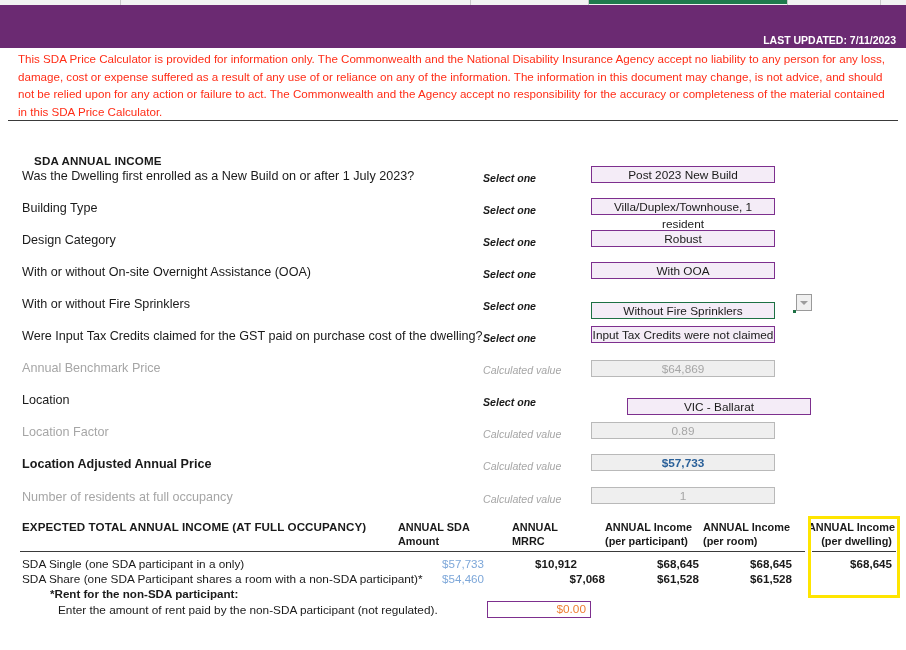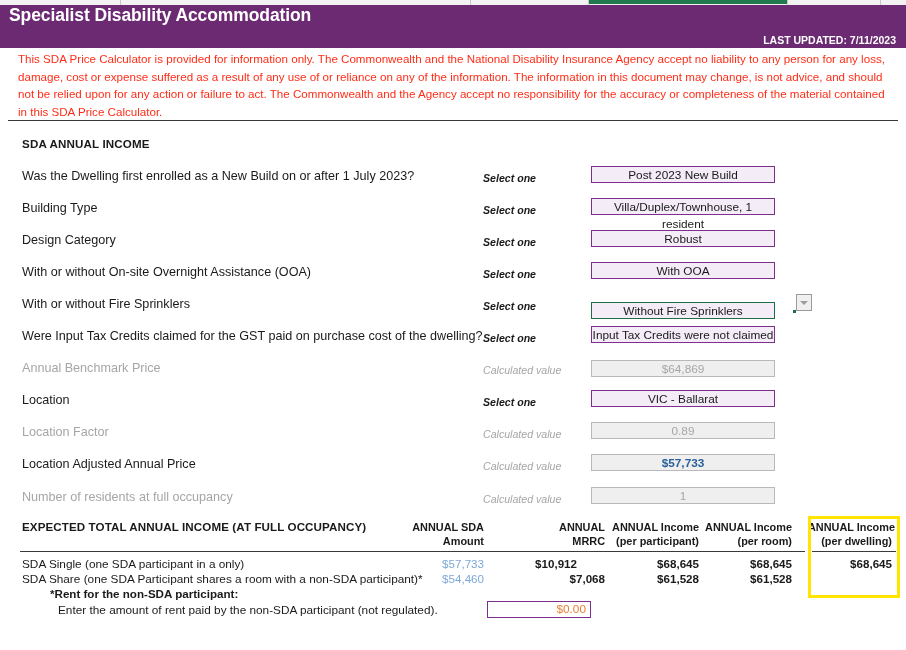--- a/index.html
+++ b/index.html
@@ -95,21 +95,21 @@
 
   
   .row-label {
     position: absolute;
     left: 22px;
     font-size: 12.6px;
     white-space: nowrap;
     line-height: 16px;
   }
   .row-label.muted { color: #a6a6a6; }
-  .row-label.bold  { font-weight: normal; }
+  .row-label.bold  { font-weight: bold; }
 
   .row-hint {
     position: absolute;
     left: 483px;
     font-size: 10.6px;
     font-style: italic;
     font-weight: bold;
     white-space: nowrap;
     line-height: 16px;
   }
@@ -174,21 +174,20 @@
     left: 22px; top: 520px;
     font-size: 11.6px;
     font-weight: bold;
     letter-spacing: 0.1px;
     white-space: nowrap;
   }
   .col-head {
     position: absolute;
     font-size: 10.9px;
     font-weight: bold;
-    text-align: right;
     line-height: 13.5px;
     white-space: nowrap;
   }
   .tbl-rule {
     position: absolute;
     top: 551px;
     height: 1px;
     background: #3a3a3a;
   }
   .tbl-rowlabel {
@@ -251,28 +250,27 @@
 <div class="top-strip">
   <div class="green-seg"></div>
   <div class="tick" style="left:120px;"></div>
   <div class="tick" style="left:470px;"></div>
   <div class="tick" style="left:588px;"></div>
   <div class="tick" style="left:787px;"></div>
   <div class="tick" style="left:880px;"></div>
 </div>
 
 <div class="banner">
-  <div class="banner-title">Specialist Disability Accommodation</div>
   <div class="banner-updated">LAST UPDATED: 7/11/2023</div>
 </div>
 
 <div class="disclaimer">This SDA Price Calculator is provided for information only.  The Commonwealth and the National Disability Insurance Agency accept no liability to any person for any loss, damage, cost or expense suffered as a result of any use of or reliance on any of the information.  The information in this document may change, is not advice, and should not be relied upon for any action or failure to act. The Commonwealth and the Agency accept no responsibility for the accuracy or completeness of the material contained in this SDA Price Calculator.</div>
 <div class="rule"></div>
 
-<div class="section-heading" style="top:137px;">SDA ANNUAL INCOME</div>
+<div class="section-heading" style="top:154px;margin-left:12px;">SDA ANNUAL INCOME</div>
 
 <div class="row-label" style="top:168px;">Was the Dwelling first enrolled as a New Build on or after 1 July 2023?</div>
 <div class="row-hint" style="top:170px;">Select one</div>
 <div class="cell select" style="top:166px;">Post 2023 New Build</div>
 
 <div class="row-label" style="top:200px;">Building Type</div>
 <div class="row-hint" style="top:202px;">Select one</div>
 <div class="cell select" style="top:198px;">Villa/Duplex/Townhouse, 1 resident</div>
 
 <div class="row-label" style="top:232px;">Design Category</div>
@@ -294,21 +292,21 @@
 <div class="row-label" style="top:328px;">Were Input Tax Credits claimed for the GST paid on purchase cost of the dwelling?</div>
 <div class="row-hint" style="top:330px;">Select one</div>
 <div class="cell select" style="top:326px;">Input Tax Credits were not claimed</div>
 
 <div class="row-label muted" style="top:360px;">Annual Benchmark Price</div>
 <div class="row-hint muted" style="top:362px;">Calculated value</div>
 <div class="cell calc" style="top:360px;">$64,869</div>
 
 <div class="row-label" style="top:392px;">Location</div>
 <div class="row-hint" style="top:394px;">Select one</div>
-<div class="cell select" style="top:390px;">VIC - Ballarat</div>
+<div class="cell select" style="top:398px;margin-left:36px;">VIC - Ballarat</div>
 
 <div class="row-label muted" style="top:424px;">Location Factor</div>
 <div class="row-hint muted" style="top:426px;">Calculated value</div>
 <div class="cell calc" style="top:422px;">0.89</div>
 
 <div class="row-label bold" style="top:456px;">Location Adjusted Annual Price</div>
 <div class="row-hint muted" style="top:458px;">Calculated value</div>
 <div class="cell calc highlight" style="top:454px;">$57,733</div>
 
 <div class="row-label muted" style="top:489px;">Number of residents at full occupancy</div>

